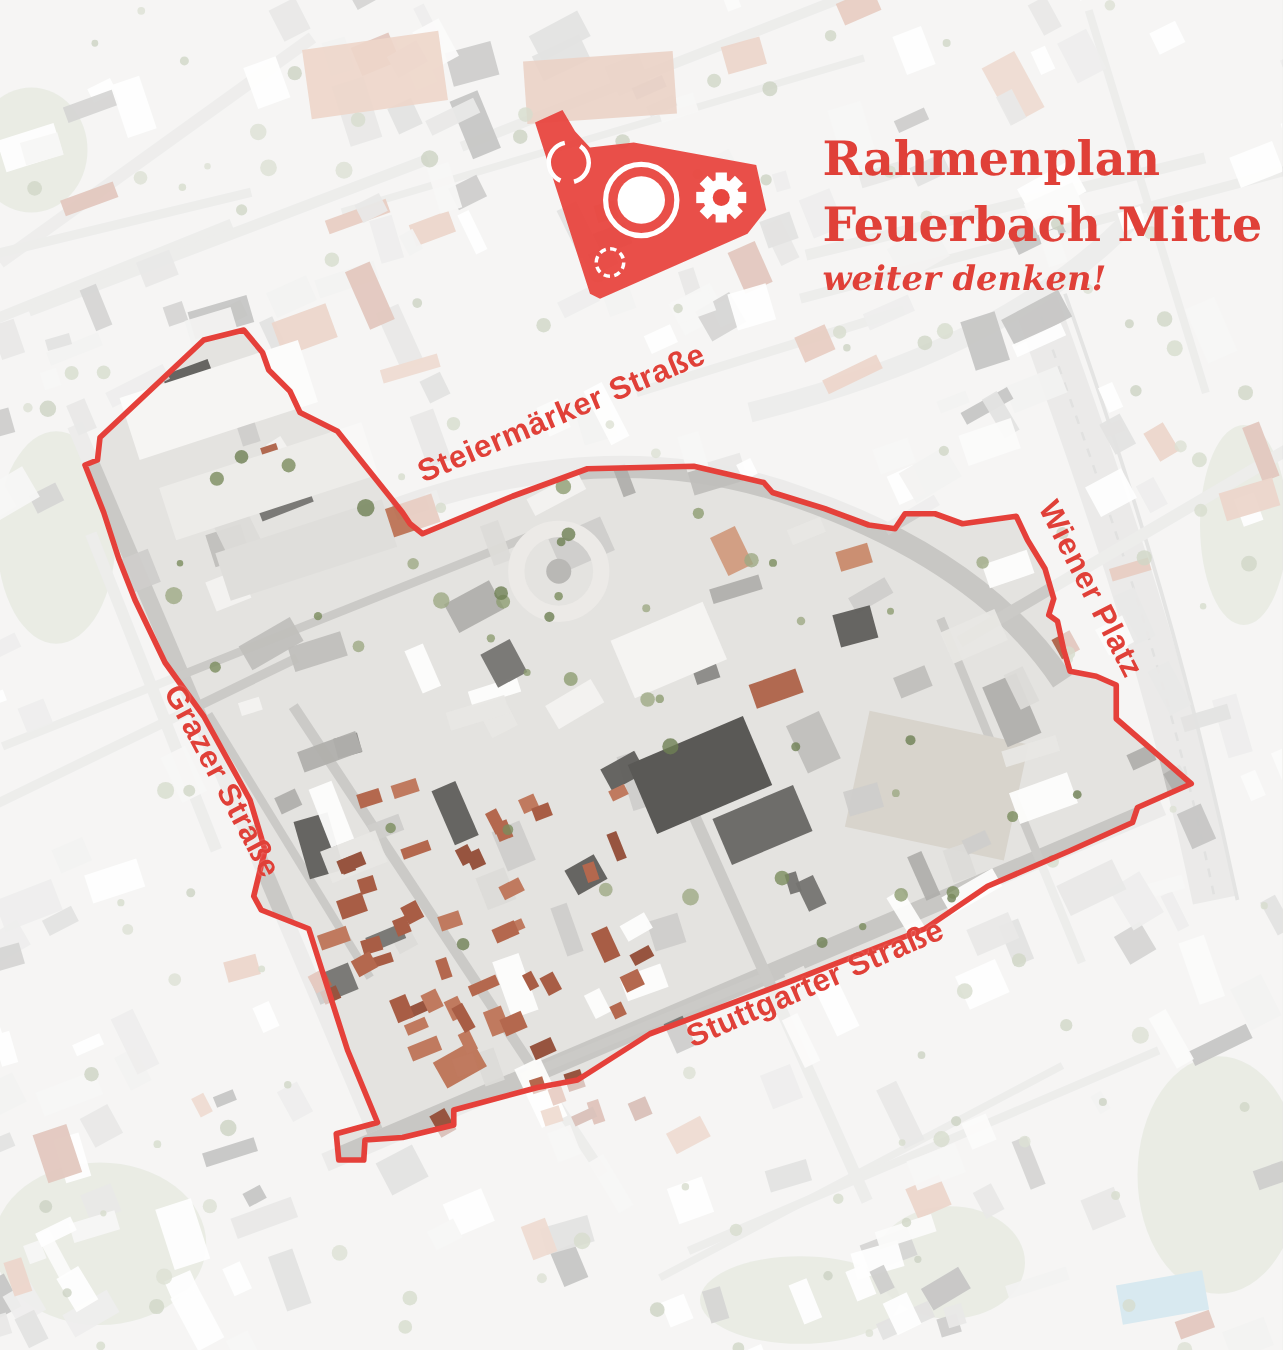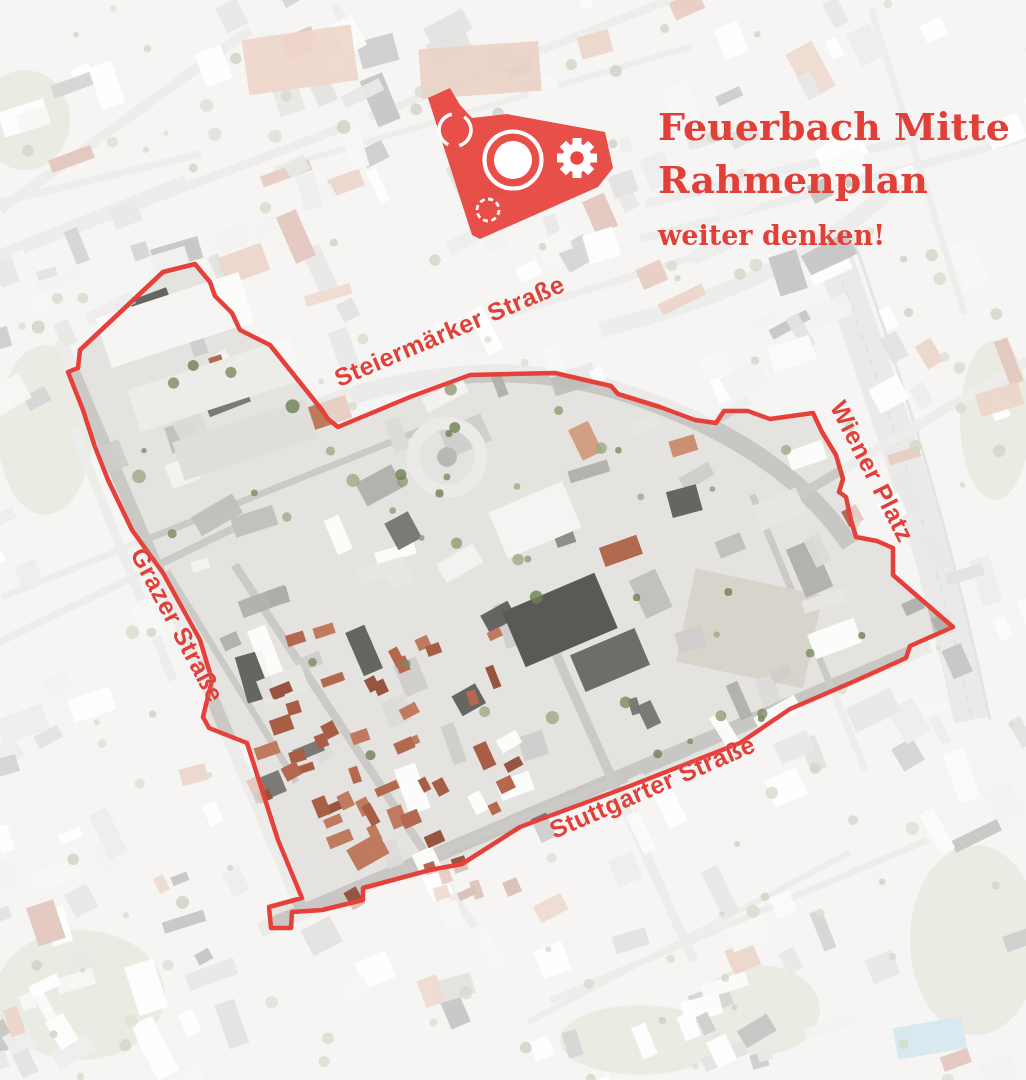--- a/index.html
+++ b/index.html
@@ -31,22 +31,23 @@
     color:var(--accent,#e04038);
   }
   .title-line{
     font-family:"DejaVu Serif", serif;
     font-weight:bold;
     font-size:38px;
     line-height:53px;
     white-space:nowrap;
   }
   #subtitle{
-    margin-top:14px;
+    margin-top:2px;
     font-family:"DejaVu Serif", serif;
+    font-style:italic;
     font-weight:bold;
     font-size:27px;
     white-space:nowrap;
   }
   #logo-svg{position:absolute;left:425px;top:85px;}
 </style>
 </head>
 <body>
 
 <div id="poster">
@@ -672,18 +673,18 @@
         <rect x="-4.5" y="-20" width="9" height="10" transform="rotate(270)"></rect>
         <rect x="-4.5" y="-20" width="9" height="10" transform="rotate(315)"></rect>
         <circle r="14.5"></circle>
       </g>
       <circle r="6.8" fill="#e8463f"></circle>
     </g>
     <circle cx="63" cy="125" r="11" fill="none" stroke="#ffffff" stroke-width="2.8" stroke-dasharray="5.1 3.5"></circle>
   </svg>
 
   <div id="title-block">
+    <div class="title-line">Rahmenplan</div>
     <div class="title-line">Feuerbach Mitte</div>
-    <div class="title-line">Rahmenplan</div>
     <div id="subtitle">weiter denken!</div>
   </div>
 
 </div>
 
 </body></html>

